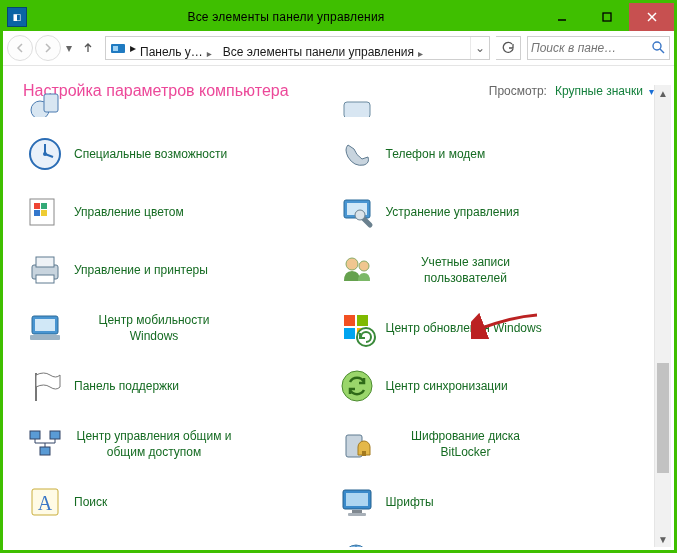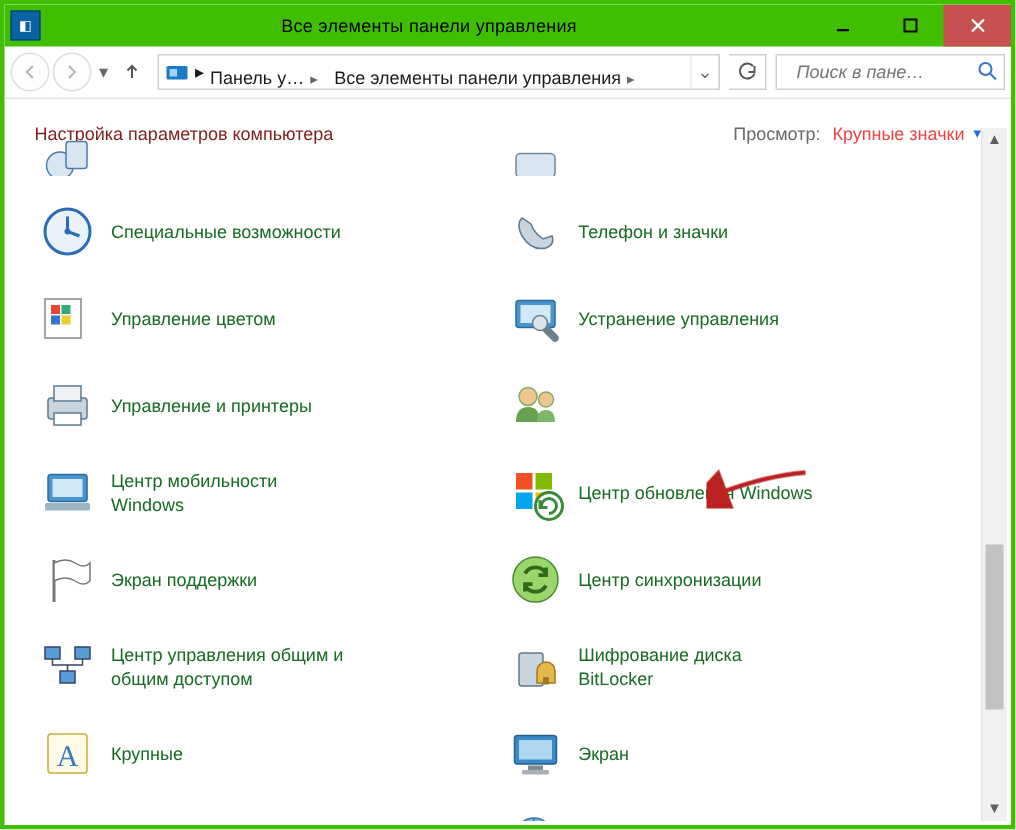--- a/index.html
+++ b/index.html
@@ -18,29 +18,29 @@
   .nav-btn.disabled { opacity:.5; }
   .drop-arrow { width:12px; display:flex; align-items:center; justify-content:center; color:#666; }
   .up-btn { width:22px; height:22px; display:flex; align-items:center; justify-content:center; }
 
   .addrbar { flex:1; height:22px; border:1px solid #cfcfcf; display:flex; align-items:center; background:#fff; margin:0 4px; }
   .addrbar .bc-icon { width:16px; height:16px; margin:0 4px; display:flex; align-items:center; justify-content:center; }
   .addrbar .crumb { padding:0 6px 0 4px; height:100%; display:flex; align-items:flex-end; border-right:1px solid transparent; font-size:12px; white-space:nowrap; }
   .addrbar .crumb .chev { margin-left:4px; color:#666; font-size:10px; }
   .addrbar .addr-drop { width:18px; display:flex; align-items:center; justify-content:center; color:#666; border-left:1px solid #e9e9e9; height:100%; }
   .refresh-btn { width:24px; height:22px; border:1px solid #cfcfcf; border-left:none; display:flex; align-items:center; justify-content:center; background:#fff; }
-  .searchbox { width:120px; height:22px; border:1px solid #cfcfcf; margin-left:4px; display:flex; align-items:center; padding:0 20px 0 11px; position:relative; }
+  .searchbox { width:120px; height:22px; border:1px solid #cfcfcf; margin-left:4px; display:flex; align-items:center; padding:0 20px 0 1px; position:relative; }
   .searchbox input { width:100%; border:none; font:inherit; font-style:italic; color:#888; outline:none; background:transparent; }
   .searchbox .search-icon { position:absolute; right:4px; top:4px; color:#3a76c6; }
 
   .header-row { padding:16px 20px 4px 20px; display:flex; align-items:center; justify-content:space-between; }
-  .header-row .h-title { color:#7f1d1d; font-size:12px; }
+  .header-row .h-title { color:#ec4899; font-size:16px; }
   .view-opts { display:flex; align-items:center; gap:8px; font-size:12px; }
   .view-opts .lbl { color:#666; }
-  .view-opts .val { color:#ef4444; display:flex; align-items:center; gap:4px; cursor:default; }
+  .view-opts .val { color:#15803d; display:flex; align-items:center; gap:4px; cursor:default; }
   .view-opts .val::after { content:"▾"; font-size:10px; color:#1a6fd6; margin-left:2px; }
 
   .content-wrap { position:absolute; top:82px; bottom:3px; left:3px; right:3px; overflow:hidden; }
   .content { position:absolute; inset:0; overflow-y:auto; padding:0 14px 14px 14px; }
   .item { display:inline-flex; align-items:center; width:100%; padding:8px 4px; color:#156b22; cursor:pointer; break-inside:avoid; }
   .item .ico { width:42px; height:42px; flex:none; display:flex; align-items:center; justify-content:center; margin-right:8px; }
   .item .label { font-size:12px; line-height:1.35; max-width:160px; }
 
   
   .scrollbar { position:absolute; right:0; top:0; bottom:0; width:16px; background:#f1f1f1; border-left:1px solid #e5e5e5; }
@@ -137,21 +137,21 @@
     <div class="h-title">Настройка параметров компьютера</div>
     <div class="view-opts">
       <span class="lbl">Просмотр:</span>
       <span class="val">
           <span>Крупные значки</span>
         </span>
     </div>
   </div>
 
   <div class="content-wrap">
-    <div class="content" style="padding-right:28px;">
+    <div class="content" style="padding-right:28px;text-align:center;">
       <div style="display:flex;">
         <div style="flex:1;">
           <div class="item">
               <div class="ico" style="height:24px;overflow:hidden;">
                 <svg width="38" height="38">
                   <circle cx="14" cy="24" r="9" fill="#d8e6f2" stroke="#4a7bb0"></circle>
                   <rect x="18" y="8" width="14" height="18" rx="2" fill="#d8e6f2" stroke="#4a7bb0"></rect>
                 </svg>
               </div>
               <div class="label"></div>
@@ -199,41 +199,41 @@
               </div>
               <div class="label">Центр мобильности Windows</div>
             </div>
           <div class="item">
               <div class="ico">
                 <svg width="38" height="38">
                   <line x1="10" y1="6" x2="10" y2="34" stroke="#777" stroke-width="2"></line>
                   <path d="M10 8 Q18 4 24 8 Q30 12 34 8 V20 Q30 24 24 20 Q18 16 10 20 Z" fill="#fff" stroke="#777"></path>
                 </svg>
               </div>
-              <div class="label">Экран поддержки</div>
+              <div class="label">Панель поддержки</div>
             </div>
           <div class="item">
               <div class="ico">
                 <svg width="38" height="38">
                   <rect x="4" y="6" width="10" height="8" fill="#5a9bd5" stroke="#346"></rect>
                   <rect x="24" y="6" width="10" height="8" fill="#5a9bd5" stroke="#346"></rect>
                   <rect x="14" y="22" width="10" height="8" fill="#5a9bd5" stroke="#346"></rect>
                   <path d="M9 14 V18 H29 V14 M19 18 V22" fill="none" stroke="#346"></path>
                 </svg>
               </div>
               <div class="label">Центр управления общим и общим доступом</div>
             </div>
           <div class="item">
               <div class="ico">
                 <svg width="38" height="38">
                   <rect x="6" y="6" width="26" height="26" rx="2" fill="#fffbe6" stroke="#c9ad3b"></rect>
                   <text x="19" y="27" text-anchor="middle" font-size="20" font-family="Georgia" fill="#3a76c6">A</text>
                 </svg>
               </div>
-              <div class="label">Крупные</div>
+              <div class="label">Поиск</div>
             </div>
           <div class="item">
               <div class="ico">
                 <svg width="38" height="38">
                   <rect x="8" y="12" width="20" height="14" rx="2" fill="#6ba946" stroke="#3f6e2b"></rect>
                   <rect x="28" y="16" width="4" height="6" fill="#3f6e2b"></rect>
                   <path d="M16 10 L14 20 H18 L16 28" fill="none" stroke="#fffd6b" stroke-width="2"></path>
                 </svg>
               </div>
             </div>
@@ -246,21 +246,21 @@
                 </svg>
               </div>
               <div class="label"></div>
             </div>
           <div class="item">
               <div class="ico">
                 <svg width="38" height="38">
                   <path d="M10 10 Q6 14 10 22 Q16 32 26 30 Q32 28 30 22 L24 24 Q18 20 16 14 Z" fill="#c8d4de" stroke="#5e7a90"></path>
                 </svg>
               </div>
-              <div class="label">Телефон и значки</div>
+              <div class="label">Телефон и модем</div>
             </div>
           <div class="item">
               <div class="ico">
                 <svg width="38" height="38">
                   <rect x="6" y="7" width="26" height="18" rx="2" fill="#4995d1" stroke="#2b6a99"></rect>
                   <rect x="9" y="10" width="20" height="12" fill="#d1e8f7"></rect>
                   <path d="M22 22 L32 32" stroke="#6a808e" stroke-width="5" stroke-linecap="round"></path>
                   <circle cx="22" cy="22" r="5" fill="#dbe4ea" stroke="#6a808e"></circle>
                 </svg>
               </div>
@@ -268,20 +268,21 @@
             </div>
           <div class="item">
               <div class="ico">
                 <svg width="38" height="38">
                   <circle cx="14" cy="13" r="6" fill="#f0c690" stroke="#8a6"></circle>
                   <path d="M6 30 Q6 20 14 20 Q22 20 22 30 Z" fill="#65a14e"></path>
                   <circle cx="26" cy="15" r="5" fill="#f0c690" stroke="#8a6"></circle>
                   <path d="M20 30 Q20 22 26 22 Q32 22 32 30 Z" fill="#7bb867"></path>
                 </svg>
               </div>
+              <div class="label">Учетные записи пользователей</div>
             </div>
           <div class="item">
               <div class="ico">
                 <svg width="38" height="38">
                   <rect x="6" y="6" width="11" height="11" fill="#f25022"></rect>
                   <rect x="19" y="6" width="11" height="11" fill="#7fba00"></rect>
                   <rect x="6" y="19" width="11" height="11" fill="#00a4ef"></rect>
                   <rect x="19" y="19" width="11" height="11" fill="#ffb900"></rect>
                   <circle cx="28" cy="28" r="9" fill="#fff" stroke="#3a8a3a" stroke-width="2"></circle>
                   <path d="M23 28 A5 5 0 1 1 28 33" fill="none" stroke="#3a8a3a" stroke-width="2"></path>
@@ -312,21 +313,21 @@
             </div>
           <div class="item">
               <div class="ico">
                 <svg width="38" height="38">
                   <rect x="5" y="7" width="28" height="19" rx="2" fill="#3a8aca" stroke="#25608e"></rect>
                   <rect x="8" y="10" width="22" height="13" fill="#aed6f1"></rect>
                   <rect x="14" y="27" width="10" height="3" fill="#808890"></rect>
                   <rect x="10" y="30" width="18" height="3" rx="1" fill="#a8b0b8"></rect>
                 </svg>
               </div>
-              <div class="label">Экран</div>
+              <div class="label">Шрифты</div>
             </div>
           <div class="item">
               <div class="ico">
                 <svg width="38" height="38">
                   <circle cx="18" cy="16" r="12" fill="#7fb8e6" stroke="#3a77a8"></circle>
                   <path d="M6 16 H30 M18 4 V28 M9 9 Q18 14 27 9 M9 23 Q18 18 27 23" fill="none" stroke="#3a77a8"></path>
                   <text x="28" y="34" font-size="16" fill="#1a6fd6" font-weight="bold">字</text>
                 </svg>
               </div>
             </div>

